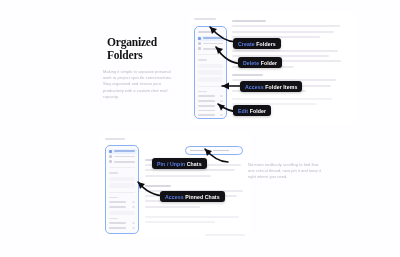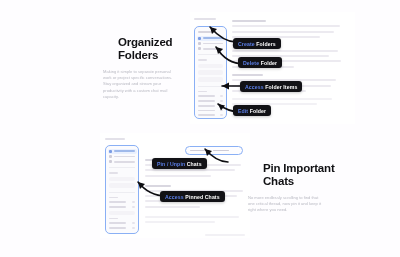--- a/index.html
+++ b/index.html
@@ -7,24 +7,25 @@
     width:400px;height:257px;
     background:#fefdff;
     font-family:"Liberation Sans", sans-serif;
     overflow:hidden;position:relative;
   }
   .stage{position:absolute;inset:0;}
 
   
   .copy{position:absolute;}
   .copy h2{
-    margin:0 0 7px 15px;
+    margin:0 0 7px 4px;
     font-size:11.5px;line-height:13px;
     font-weight:700;color:#111114;
     letter-spacing:-0.2px;
+    font-family:Liberation Serif, serif;
   }
   .copy p{
     margin:0;font-size:4.1px;line-height:6.2px;
     color:#b9b9c2;font-weight:400;max-width:76px;
   }
   #copy-folders{left:103px;top:36px;}
   #copy-pin{left:248px;top:162px;}
 
   
   .mock{position:absolute;background:#ffffff;}
@@ -324,20 +325,16 @@
   <div class="callout" id="callout-pinunpin">
     <span class="hi">Pin / Unpin</span>
     <span>Chats</span>
   </div>
   <div class="callout" id="callout-access-pinned">
     <span class="hi">Access</span>
     <span>Pinned Chats</span>
   </div>
 
   <div class="copy" id="copy-pin">
-    <h2>
-      <span>Pin Important</span><br>
-      <span>Chats</span>
-    </h2>
     <p>No more endlessly scrolling to find that one critical thread, now pin it and keep it right where you need.</p>
   </div>
 
 </div>
 
 </body></html>

